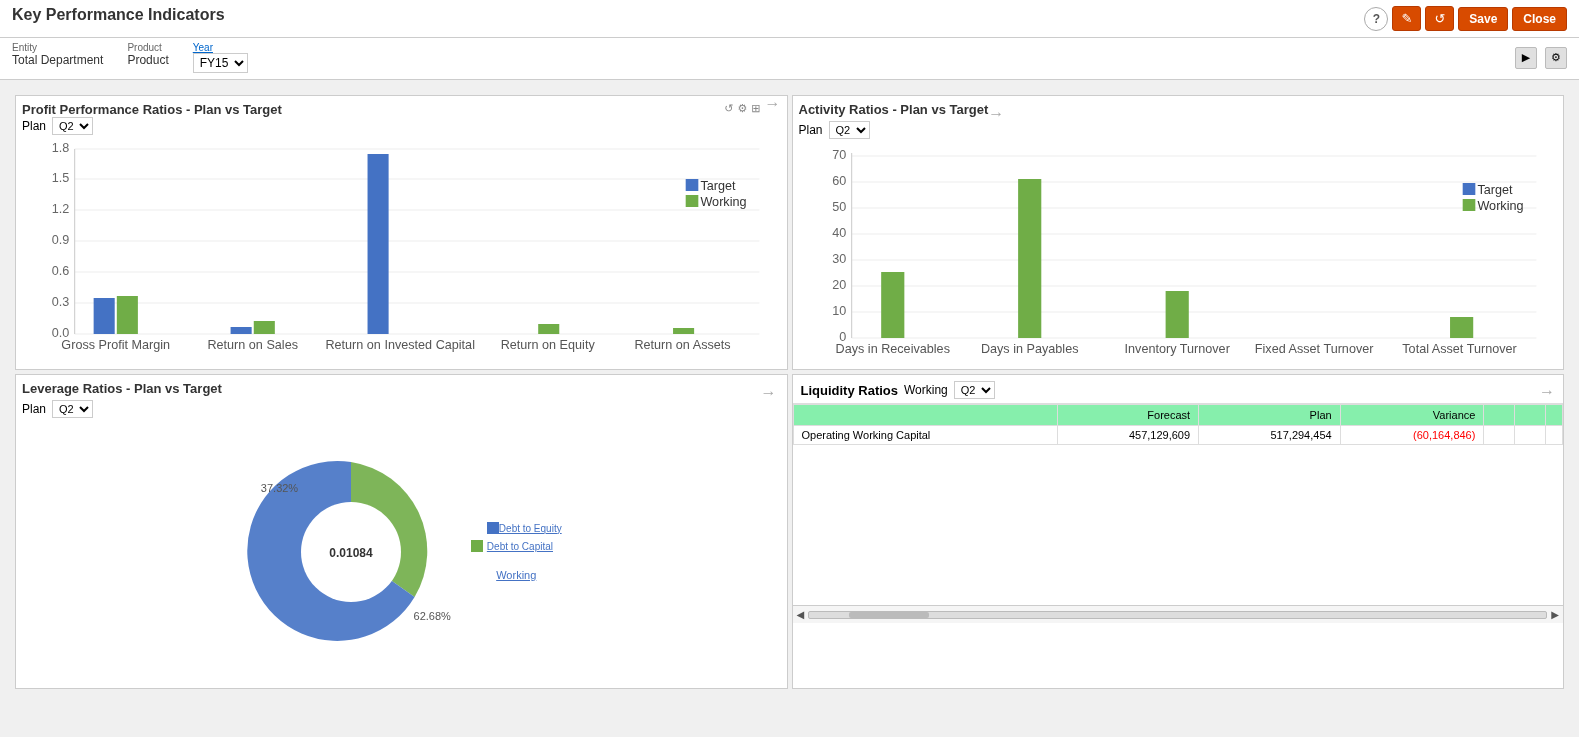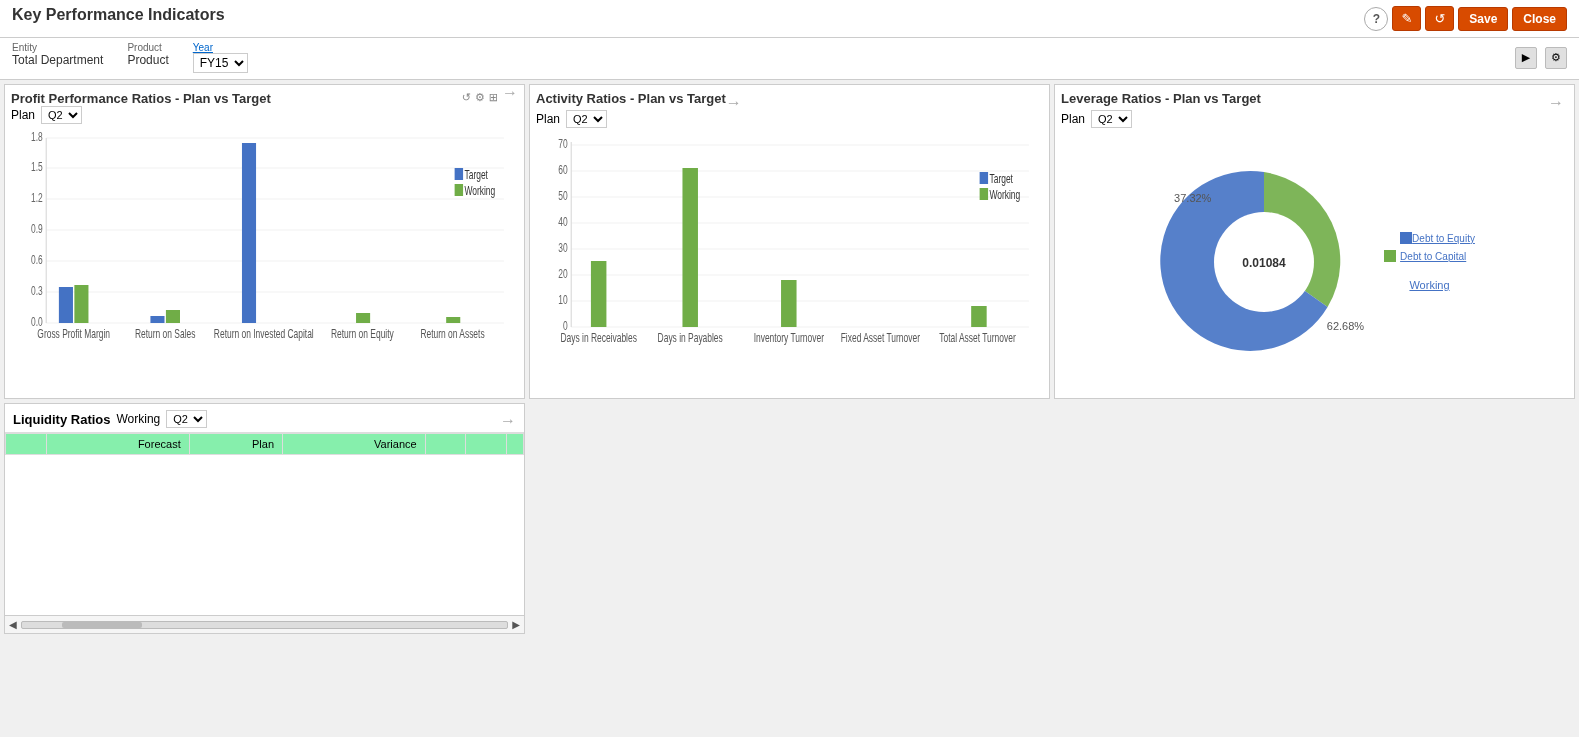--- a/index.html
+++ b/index.html
@@ -17,21 +17,21 @@
     .filter-bar { background: #fff; padding: 4px 12px 6px 12px; border-bottom: 1px solid #ccc; display: flex; gap: 24px; }
     .filter-group { display: flex; flex-direction: column; }
     .filter-label { font-size: 10px; color: #666; }
     .filter-value { font-size: 12px; color: #333; font-weight: normal; }
     .filter-label-blue { font-size: 10px; color: #0066cc; text-decoration: underline; }
     .year-select { font-size: 12px; border: 1px solid #ccc; padding: 1px 2px; background: white; }
     .nav-icons { margin-left: auto; display: flex; gap: 8px; align-items: center; }
     .nav-icon { width: 22px; height: 22px; background: #e0e0e0; border: 1px solid #bbb; display: flex; align-items: center; justify-content: center; cursor: pointer; border-radius: 2px; font-size: 11px; }
 
     
-    .main-content { display: grid; grid-template-columns: 1fr 1fr 1fr; grid-template-rows: auto auto; gap: 0; padding: 4px; gap: 4px; }
+    .main-content { display: grid; grid-template-columns: 1fr 1fr; grid-template-rows: auto auto; gap: 0; padding: 15px; gap: 4px; }
 
     
     .panel { background: #fff; border: 1px solid #ccc; padding: 6px; position: relative; }
     .panel-title { font-size: 13px; font-weight: bold; color: #333; margin-bottom: 4px; }
     .panel-controls { display: flex; align-items: center; gap: 6px; margin-bottom: 4px; }
     .panel-plan-label { font-size: 12px; }
     .plan-select { font-size: 11px; border: 1px solid #ccc; padding: 1px 2px; background: white; }
     .panel-header-icons { position: absolute; top: 6px; right: 6px; display: flex; gap: 4px; }
     .panel-icon { font-size: 11px; color: #888; cursor: pointer; }
     .arrow-icon { position: absolute; right: 6px; top: 50%; transform: translateY(-50%); font-size: 16px; color: #aaa; }
@@ -270,20 +270,29 @@
             <th></th>
             <th>Forecast</th>
             <th>Plan</th>
             <th>Variance</th>
             <th></th>
             <th></th>
             <th style="width:16px;"></th>
           </tr>
         </thead>
         <tbody id="liquidity-tbody">
+            <tr>
+      <td>Operating Working Capital</td>
+      <td class="num" style="">457,129,609</td>
+      <td class="num">517,294,454</td>
+      <td class="num neg">(60,164,846)</td>
+      <td></td>
+      <td></td>
+      <td></td>
+    </tr>
           </tbody>
       </table>
     </div>
     <div style="height:160px;"></div>
     <div class="bottom-scroll">
       <span class="scroll-arrow">◀</span>
       <div class="scroll-track">
         <div class="scroll-thumb"></div>
       </div>
       <span class="scroll-arrow">▶</span>

